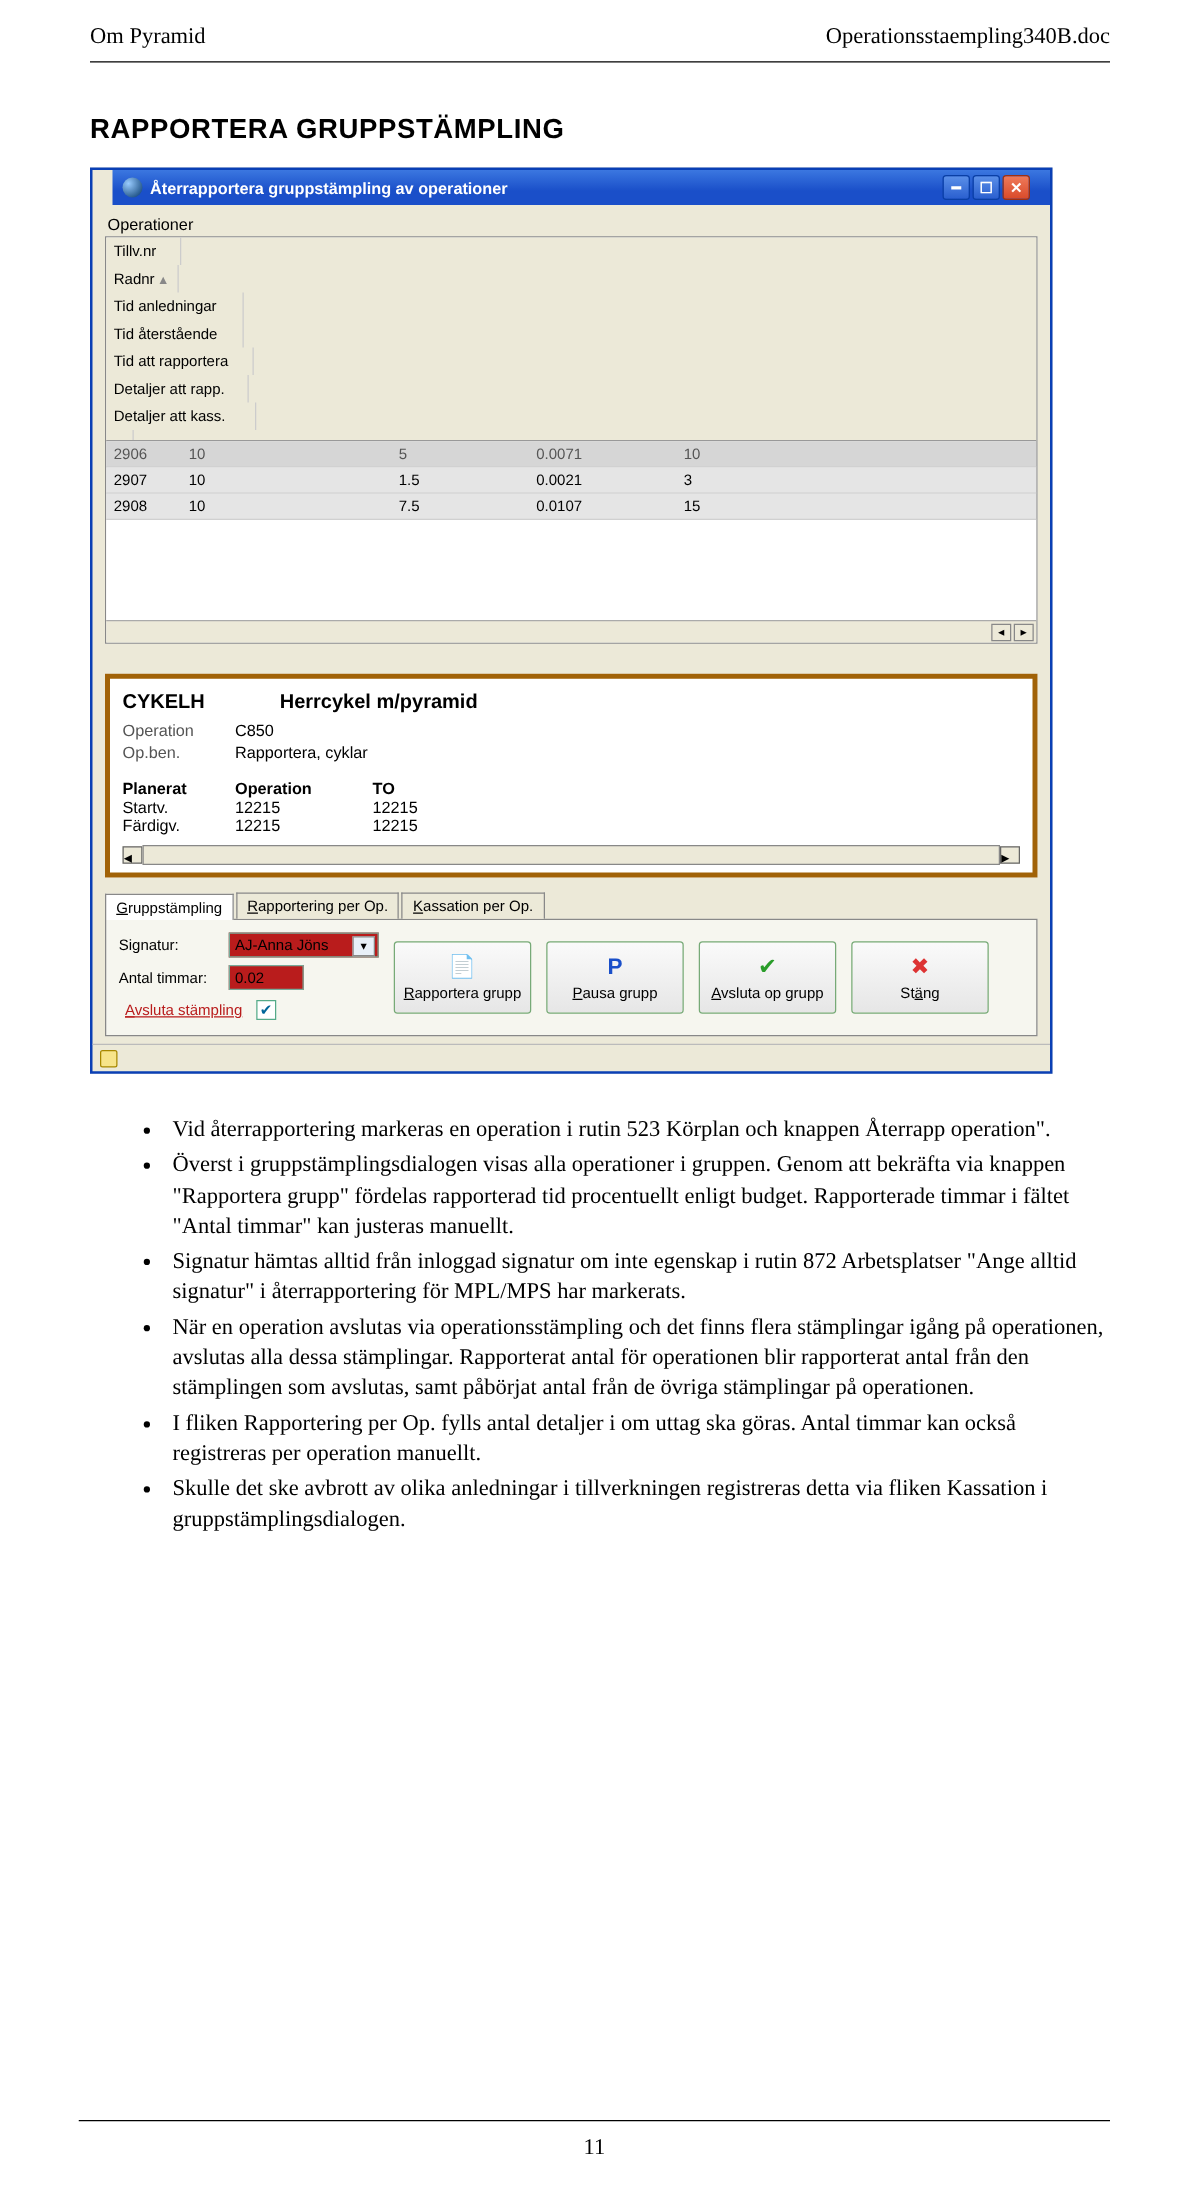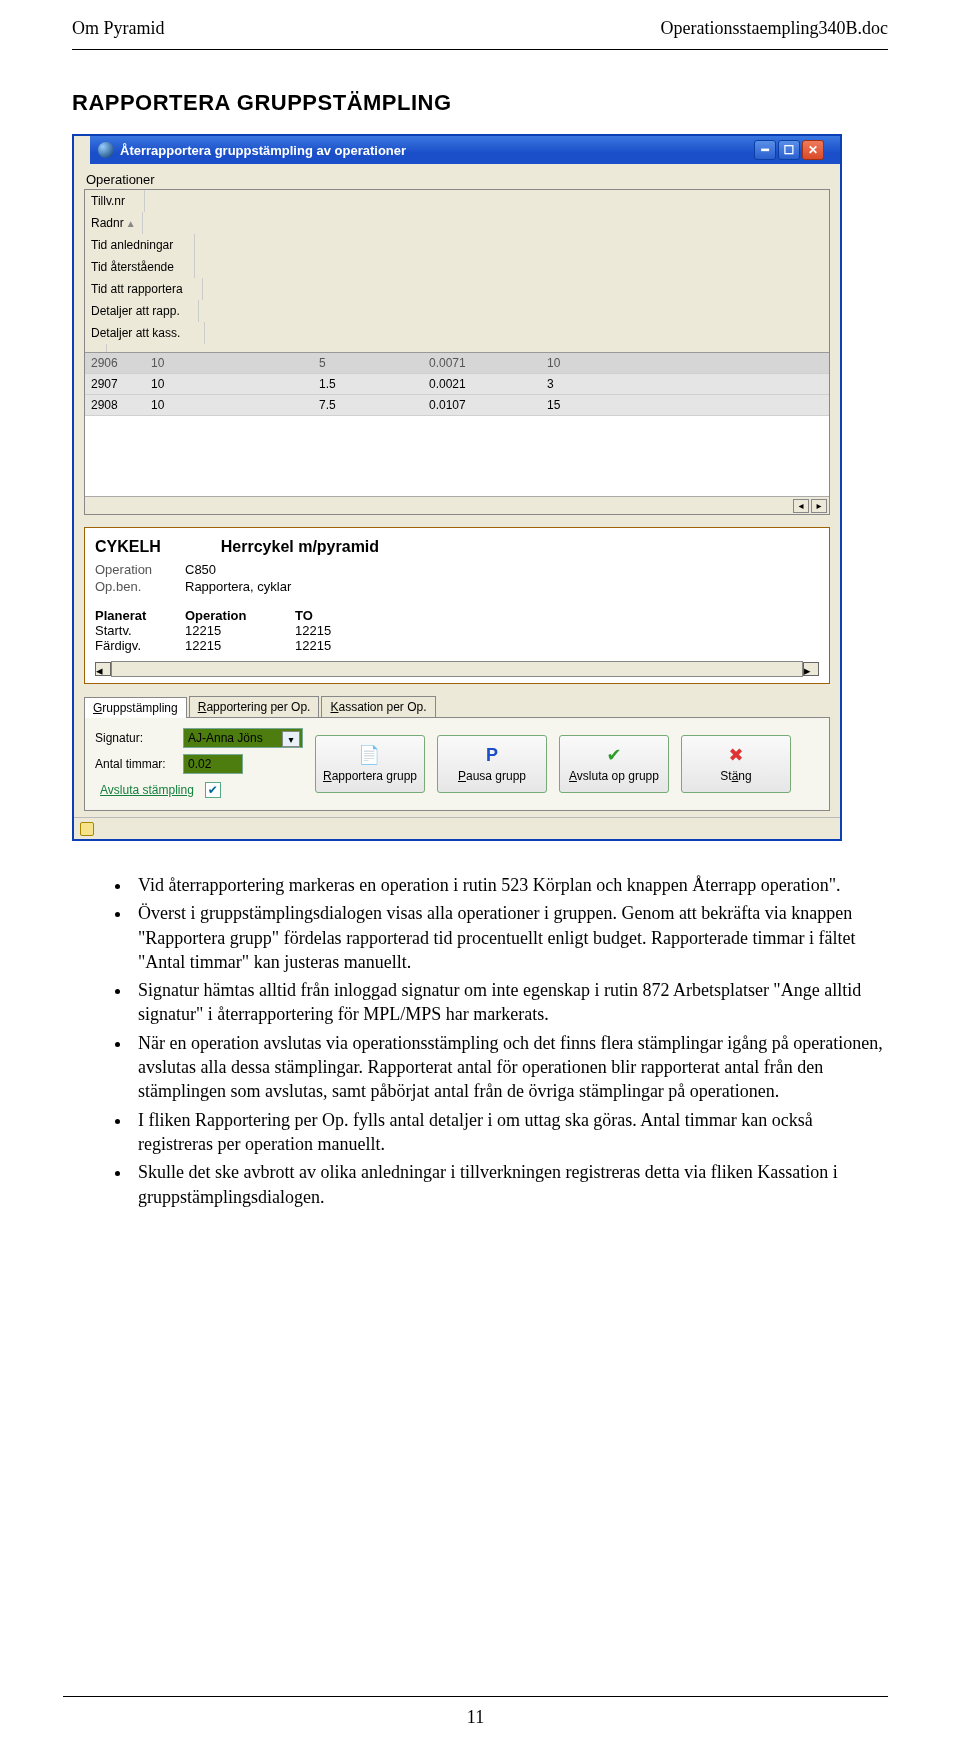--- a/index.html
+++ b/index.html
@@ -115,22 +115,22 @@
   .grid-blank { height: 80px; background:#fff; }
   .grid-scrollrow {
     display:flex; justify-content:flex-end; align-items:center;
     background:#ece9d8; border-top:1px solid #aaa; height:18px;
     padding: 0 2px;
   }
   .scroll-arrow { width:16px; height:14px; border:1px solid #888; background:#ece9d8;
     display:flex;align-items:center;justify-content:center;font-size:10px;margin-left:2px;cursor:pointer;}
 
   .detail-area {
-    margin-top: 12px;
-    border: 1px solid #a16207;
+    margin-top: 24px;
+    border: 4px solid #a16207;
     background: #fff;
     padding: 10px 10px 6px 10px;
     position: relative;
   }
   .detail-head {
     display:flex; gap: 60px; font-weight: bold; font-size: 16px;
     font-family: Arial, sans-serif;
   }
   .detail-grid {
     display: grid;
@@ -170,31 +170,31 @@
   .tab.active { background: #fff; position:relative; top:1px; }
   .tab-panel {
     border:1px solid #888; background:#f6f6ef;
     padding: 10px; display:flex; align-items:center; gap: 12px;
     flex-wrap: wrap;
   }
   .fieldrow { display:flex; flex-direction:column; font-size:12px; gap:6px; }
   .fieldrow .line { display:flex; align-items:center; gap:6px; }
   .fieldrow .lab { width: 82px; color:#000; }
   .combo, .txt {
-    border: 1px solid #7a9; background:#4d7c0f; font-size:12px;
+    border: 1px solid #7a9; background:#b91c1c; font-size:12px;
     padding: 1px 4px; height:20px; font-family: Tahoma, Arial, sans-serif;
     display:flex;align-items:center;
   }
   .combo { width: 120px; position:relative; }
   .combo::after{content:"▾"; position:absolute; right:2px; top:2px;
     width:16px;height:14px;border:1px solid #888;background:#e8f0f8;
     display:flex;align-items:center;justify-content:center;font-size:10px;}
   .txt { width: 60px; }
   .linkbtn {
-    font-size:12px; text-decoration: underline; color:#15803d;
+    font-size:12px; text-decoration: underline; color:#b91c1c;
     padding: 2px 4px; border:1px solid transparent; cursor:pointer;
     background:none;
   }
   .chk { width:16px;height:16px;border:1px solid #5a8;background:#fff;
     display:flex;align-items:center;justify-content:center;font-size:12px;color:#069;}
   .bigbtn {
     width: 110px; height: 58px;
     border: 1px solid #7a7; background: linear-gradient(#fafafa,#e6e6e6);
     border-radius: 3px;
     display:flex; flex-direction:column; align-items:center; justify-content:center;

